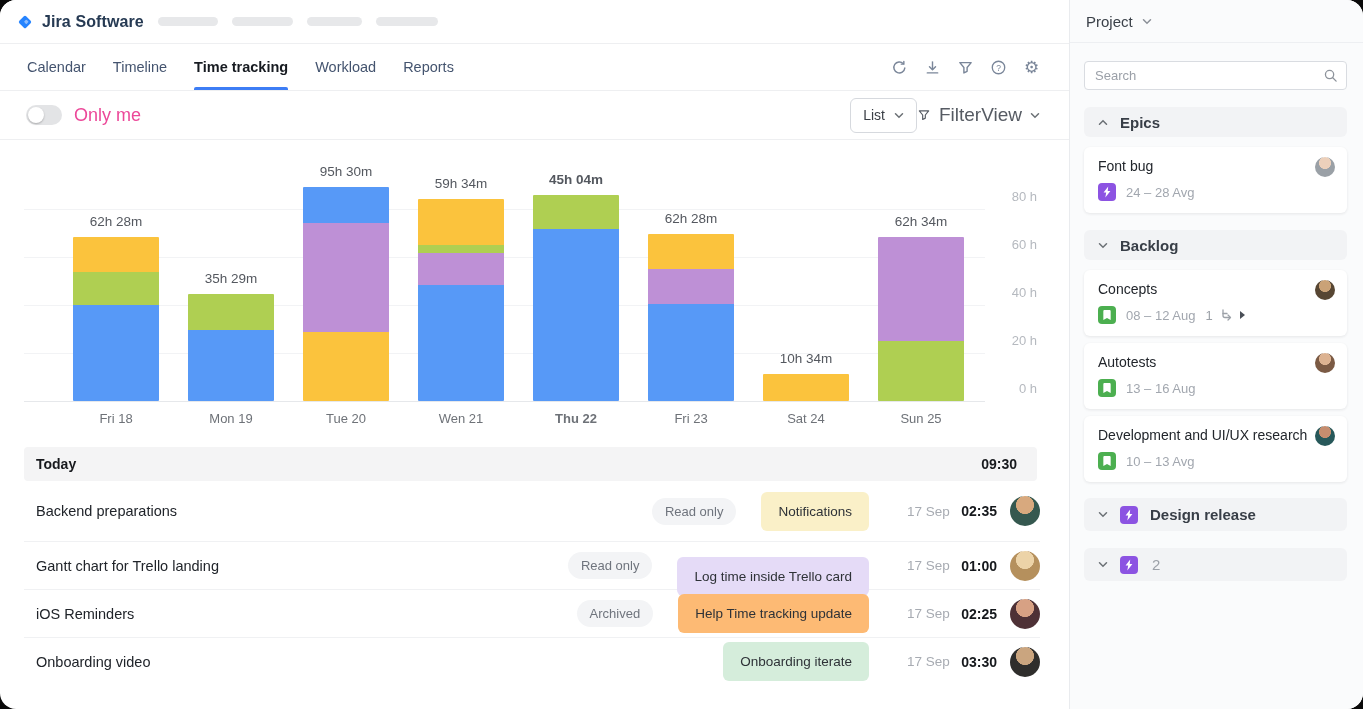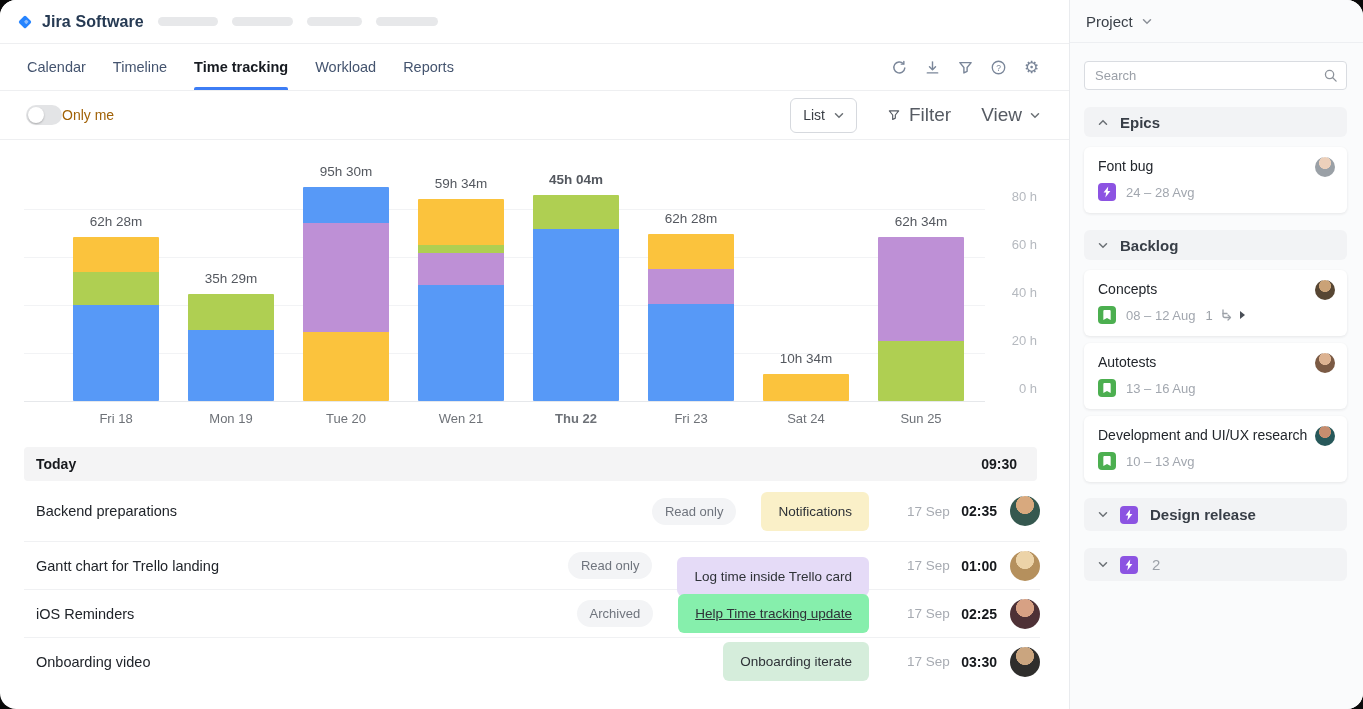--- a/index.html
+++ b/index.html
@@ -20,22 +20,22 @@
   .tab.active{color:#171B21;font-weight:700;}
   .tab-underline{position:absolute;left:0;right:0;bottom:0;height:3px;border-radius:2px 2px 0 0;background:#3D7DF5;}
   .tab-icons{margin-left:auto;display:flex;gap:16px;align-items:center;color:#7A8699;}
   .tico{width:17px;height:17px;display:inline-flex;align-items:center;justify-content:center;cursor:pointer;}
   .gear-glyph{font-size:17px;line-height:1;color:#7A8699;}
 
   
   .toolbar{height:49px;border-bottom:1px solid #EEEFF1;display:flex;align-items:center;padding:0 29px 0 26px;box-sizing:border-box;}
   .toggle{width:36px;height:20px;border-radius:10px;background:#E3E4E6;position:relative;cursor:pointer;}
   .knob{position:absolute;left:2px;top:2px;width:16px;height:16px;border-radius:50%;background:#fff;box-shadow:0 1px 2px rgba(0,0,0,.25);}
-  .onlyme{margin-left:0;font-size:14px;color:#a16207;}
-  .tb-right{margin-left:auto;display:flex;align-items:center;gap:30px;}
+  .onlyme{margin-left:12px;font-size:18px;color:#ec4899;}
+  .tb-right{margin-left:auto;display:flex;align-items:center;}
   .list-btn{border:1px solid #D6D9DE;border-radius:6px;height:33px;padding:0 12px;display:flex;align-items:center;gap:9px;font-size:14px;color:#3A3E45;background:#fff;cursor:pointer;}
   .flat-btn{display:flex;align-items:center;gap:8px;font-size:19px;color:#565B63;cursor:pointer;}
 
   
   .chart{position:relative;height:290px;}
   .gridline{position:absolute;left:24px;right:84px;height:1px;background:#F2F3F5;}
   .gridline.base{background:#E6E8EB;}
   .ytick{position:absolute;right:32px;width:60px;text-align:right;font-size:13px;color:#B5B9BF;}
   .bar-col{position:absolute;top:0;height:290px;width:86px;}
   .bar-stack{position:absolute;bottom:29px;left:0;right:0;display:flex;flex-direction:column-reverse;border-radius:1px;overflow:hidden;}
@@ -290,21 +290,21 @@
         <span class="task-name">Gantt chart for Trello landing</span>
         <span class="pill">Read only</span>
         <span class="tag" style="background: rgb(229, 219, 247); margin-top: 21px;">Log time inside Trello card</span>
         <span class="tdate">17 Sep</span>
         <span class="ttime">01:00</span>
         <span class="avatar av2"></span>
       </div>
       <div class="task-row">
         <span class="task-name">iOS Reminders</span>
         <span class="pill">Archived</span>
-        <span class="tag" style="background: #86efac; text-decoration: underline;">Help Time tracking update</span>
+        <span class="tag" style="background: #fdba74;">Help Time tracking update</span>
         <span class="tdate">17 Sep</span>
         <span class="ttime">02:25</span>
         <span class="avatar av3"></span>
       </div>
       <div class="task-row last">
         <span class="task-name">Onboarding video</span>
 
         <span class="tag" style="background: rgb(213, 237, 219);">Onboarding iterate</span>
         <span class="tdate">17 Sep</span>
         <span class="ttime">03:30</span>

